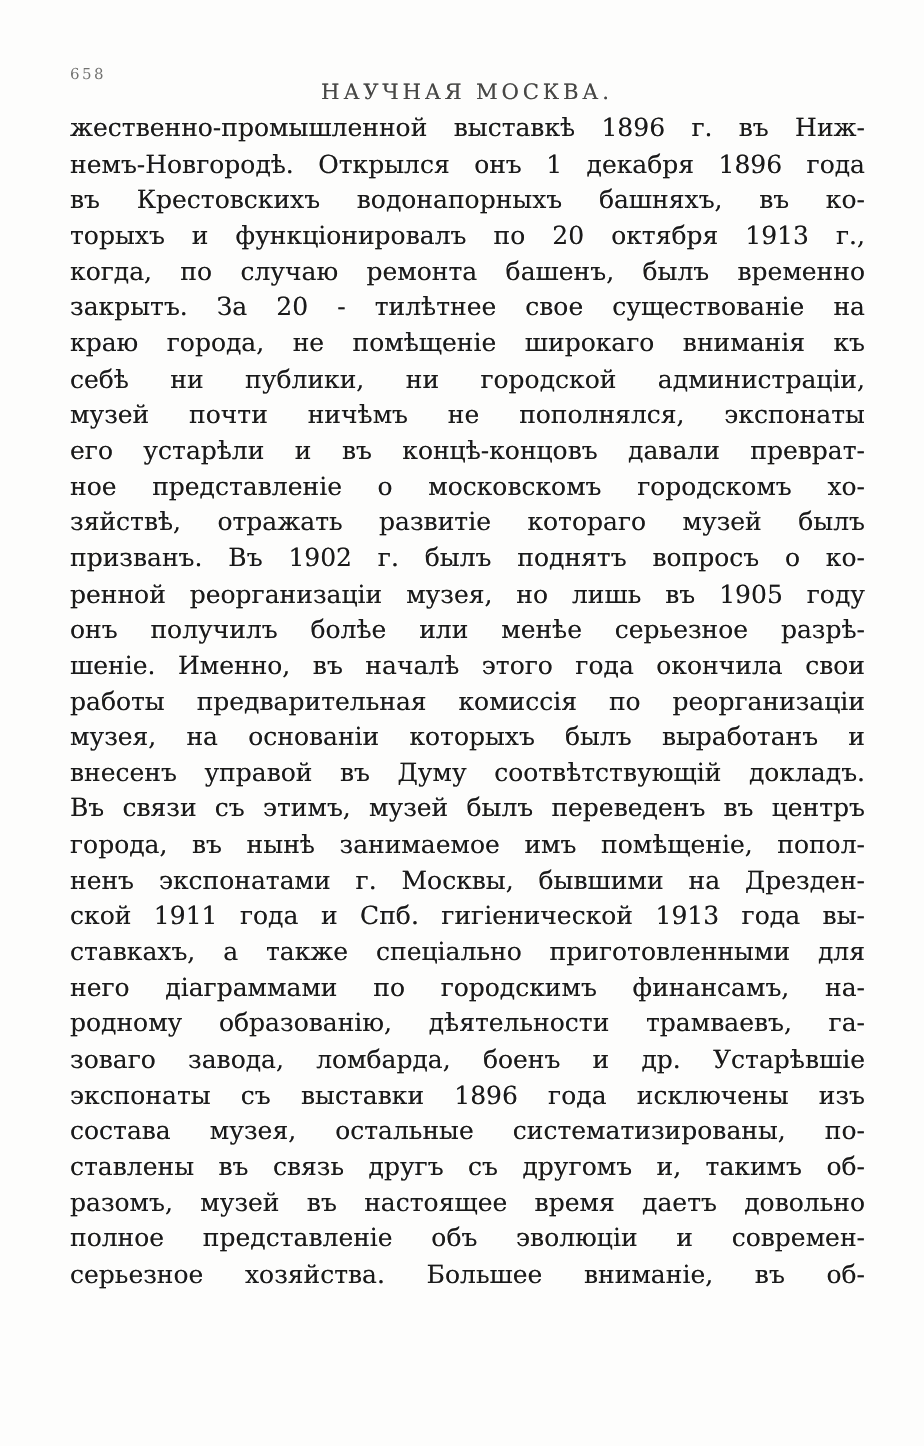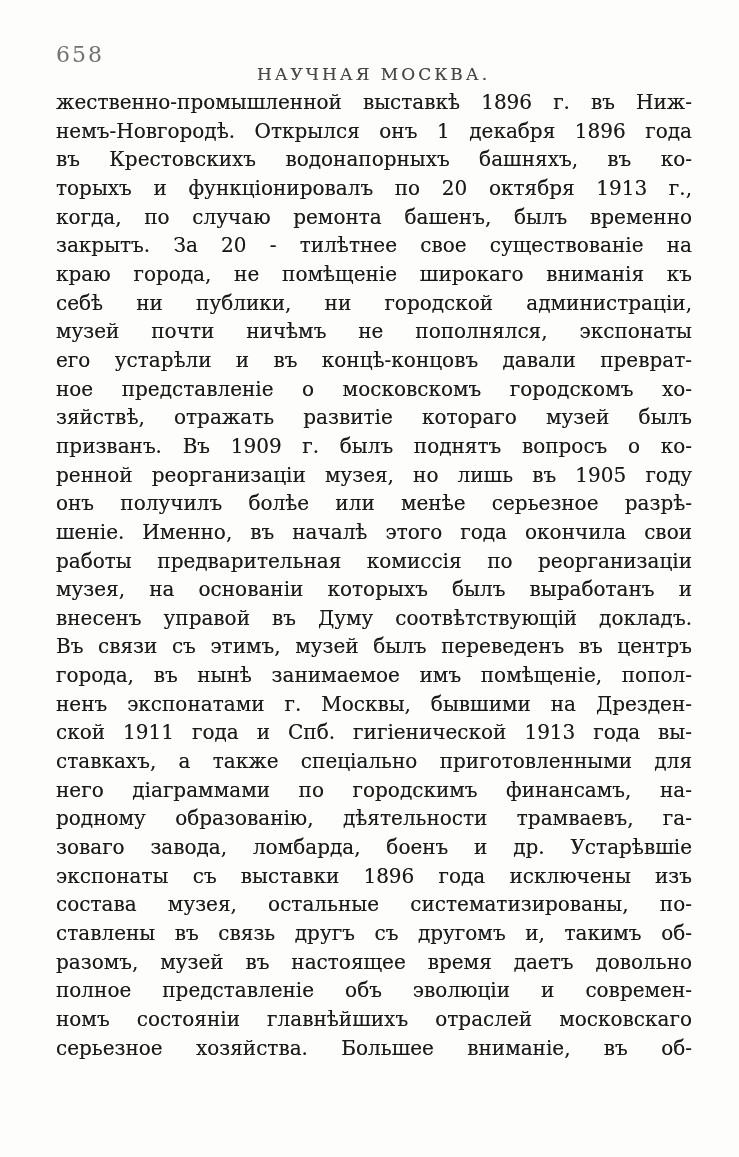--- a/index.html
+++ b/index.html
@@ -23,22 +23,22 @@
   .page-header {
     position: absolute;
     top: 40px;
     left: 56px;
     right: 48px;
     height: 26px;
   }
   .page-number {
     position: absolute;
     left: 0;
-    top: 2px;
-    font-size: 22px;
+    top: 12px;
+    font-size: 12px;
     letter-spacing: 2px;
     color: #5a5a58;
     opacity: 0.85;
   }
   .running-title {
     display: block;
     text-align: center;
     font-size: 17px;
     letter-spacing: 3px;
     color: #474745;
@@ -74,36 +74,35 @@
       <div class="line">въ Крестовскихъ водонапорныхъ башняхъ, въ ко-</div>
       <div class="line">торыхъ и функціонировалъ по 20 октября 1913 г.,</div>
       <div class="line">когда, по случаю ремонта башенъ, былъ временно</div>
       <div class="line">закрытъ. За 20 - тилѣтнее свое существованіе на</div>
       <div class="line">краю города, не помѣщеніе широкаго вниманія къ</div>
       <div class="line">себѣ ни публики, ни городской администраціи,</div>
       <div class="line">музей почти ничѣмъ не пополнялся, экспонаты</div>
       <div class="line">его устарѣли и въ концѣ-концовъ давали преврат-</div>
       <div class="line">ное представленіе о московскомъ городскомъ хо-</div>
       <div class="line">зяйствѣ, отражать развитіе котораго музей былъ</div>
-      <div class="line">призванъ. Въ 1909 г. былъ поднятъ вопросъ о ко-</div>
+      <div class="line">призванъ. Въ 1902 г. былъ поднятъ вопросъ о ко-</div>
       <div class="line">ренной реорганизаціи музея, но лишь въ 1905 году</div>
       <div class="line">онъ получилъ болѣе или менѣе серьезное разрѣ-</div>
       <div class="line">шеніе. Именно, въ началѣ этого года окончила свои</div>
       <div class="line">работы предварительная комиссія по реорганизаціи</div>
       <div class="line">музея, на основаніи которыхъ былъ выработанъ и</div>
       <div class="line">внесенъ управой въ Думу соотвѣтствующій докладъ.</div>
       <div class="line">Въ связи съ этимъ, музей былъ переведенъ въ центръ</div>
       <div class="line">города, въ нынѣ занимаемое имъ помѣщеніе, попол-</div>
       <div class="line">ненъ экспонатами г. Москвы, бывшими на Дрезден-</div>
       <div class="line">ской 1911 года и Спб. гигіенической 1913 года вы-</div>
       <div class="line">ставкахъ, а также спеціально приготовленными для</div>
       <div class="line">него діаграммами по городскимъ финансамъ, на-</div>
       <div class="line">родному образованію, дѣятельности трамваевъ, га-</div>
       <div class="line">зоваго завода, ломбарда, боенъ и др. Устарѣвшіе</div>
       <div class="line">экспонаты съ выставки 1896 года исключены изъ</div>
       <div class="line">состава музея, остальные систематизированы, по-</div>
       <div class="line">ставлены въ связь другъ съ другомъ и, такимъ об-</div>
       <div class="line">разомъ, музей въ настоящее время даетъ довольно</div>
       <div class="line">полное представленіе объ эволюціи и современ-</div>
-      <div class="line">номъ состояніи главнѣйшихъ отраслей московскаго</div>
       <div class="line">серьезное хозяйства. Большее вниманіе, въ об-</div>
     </div>
 </div>
 
 </body></html>

